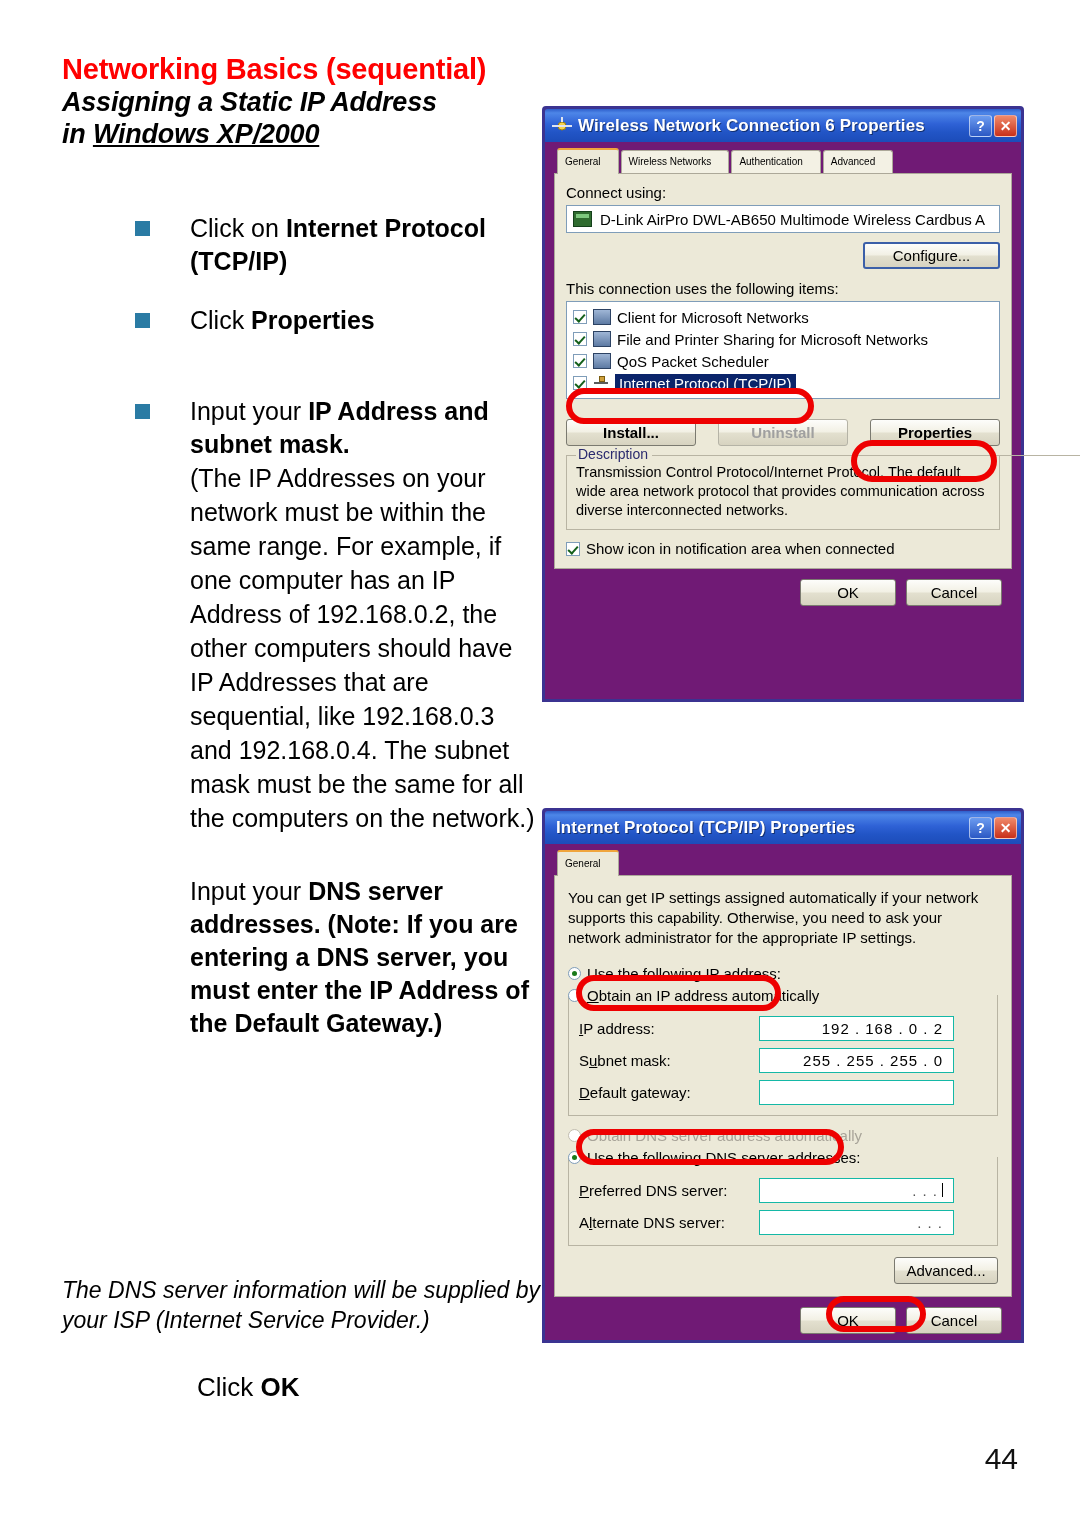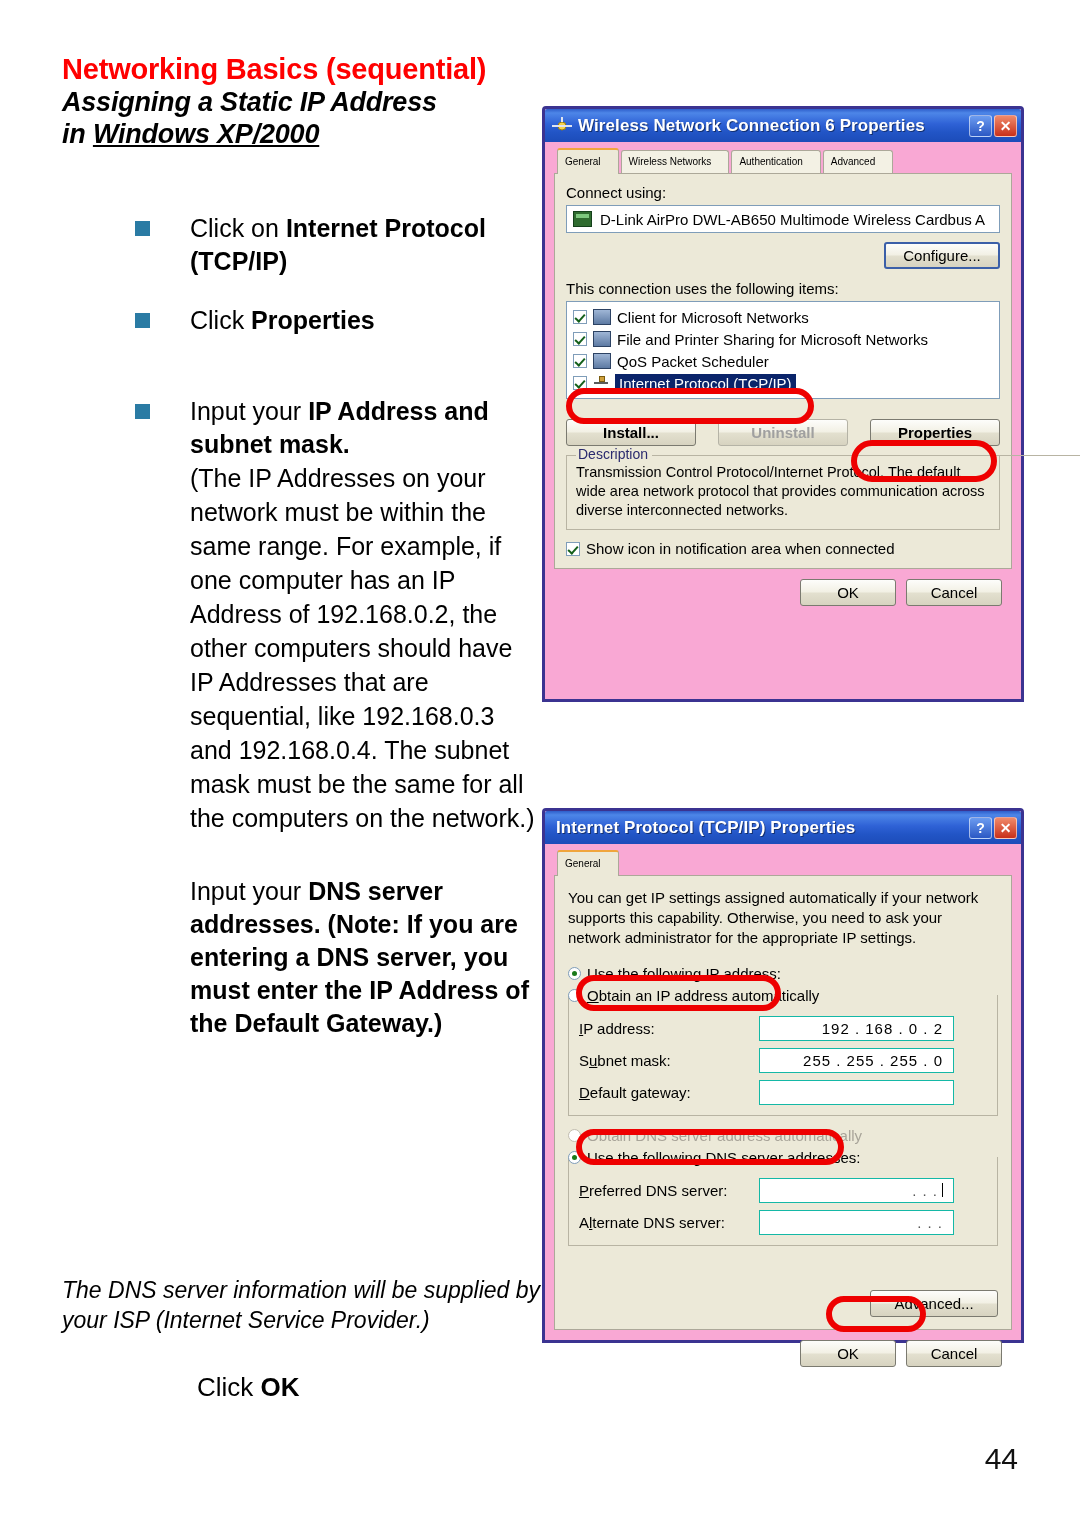--- a/index.html
+++ b/index.html
@@ -101,21 +101,21 @@
     position: absolute;
     right: 62px;
     top: 1442px;
     font-size: 30px;
     color: #111;
   }
 
   
   .xpdlg {
     position: absolute;
-    background: #f9a8d4;
+    background: #701a75;
     border: 3px solid #3b3391;
     border-radius: 4px 4px 0 0;
     box-sizing: border-box;
     font-family: "Liberation Sans", sans-serif;
   }
   .xp-titlebar {
     height: 33px;
     background: linear-gradient(to bottom, #2e5ecb 0%, #4d86e8 12%, #2f62d6 45%, #2255c6 70%, #1c4cb9 100%);
     display: flex;
     align-items: center;
@@ -472,21 +472,21 @@
 
     <div class="xp-panel">
 
       <div class="xp-label">Connect using:</div>
       <div class="xp-field">
         <span class="nic-icon"></span>
         <span>D-Link AirPro DWL-AB650 Multimode Wireless Cardbus A</span>
       </div>
 
       <div style="display:flex; justify-content:flex-end; margin-top:9px;">
-        <span class="xp-button default" style="width:116px;">Configure...</span>
+        <span class="xp-button default" style="width:137px;">Configure...</span>
       </div>
 
       <div class="xp-label" style="margin-top:11px;">This connection uses the following items:</div>
 
       <div class="xp-list">
         <div class="xp-list-item">
           <span class="cbx checked"></span>
           <span class="pc-icon"></span>
           <span class="li-label">Client for Microsoft Networks</span>
         </div>
@@ -601,21 +601,21 @@
               <span class="caret"></span>
             </span>
         </div>
         <div class="ip-row">
           <span class="lab">A<span class="u">l</span>ternate DNS server:</span>
           <span class="ipbox empty">.    .    .</span>
         </div>
       </div>
 
       <div style="display:flex; justify-content:flex-end; margin-top:11px;">
-        <span class="xp-button" style="width:128px;margin-top:33px;">Advanced...</span>
+        <span class="xp-button" style="width:104px;">Advanced...</span>
       </div>
 
     </div>
 
     <div class="xp-footer">
       <span class="xp-button" style="width:96px;">OK</span>
       <span class="xp-button" style="width:96px;">Cancel</span>
     </div>
   </div>
 </div>

